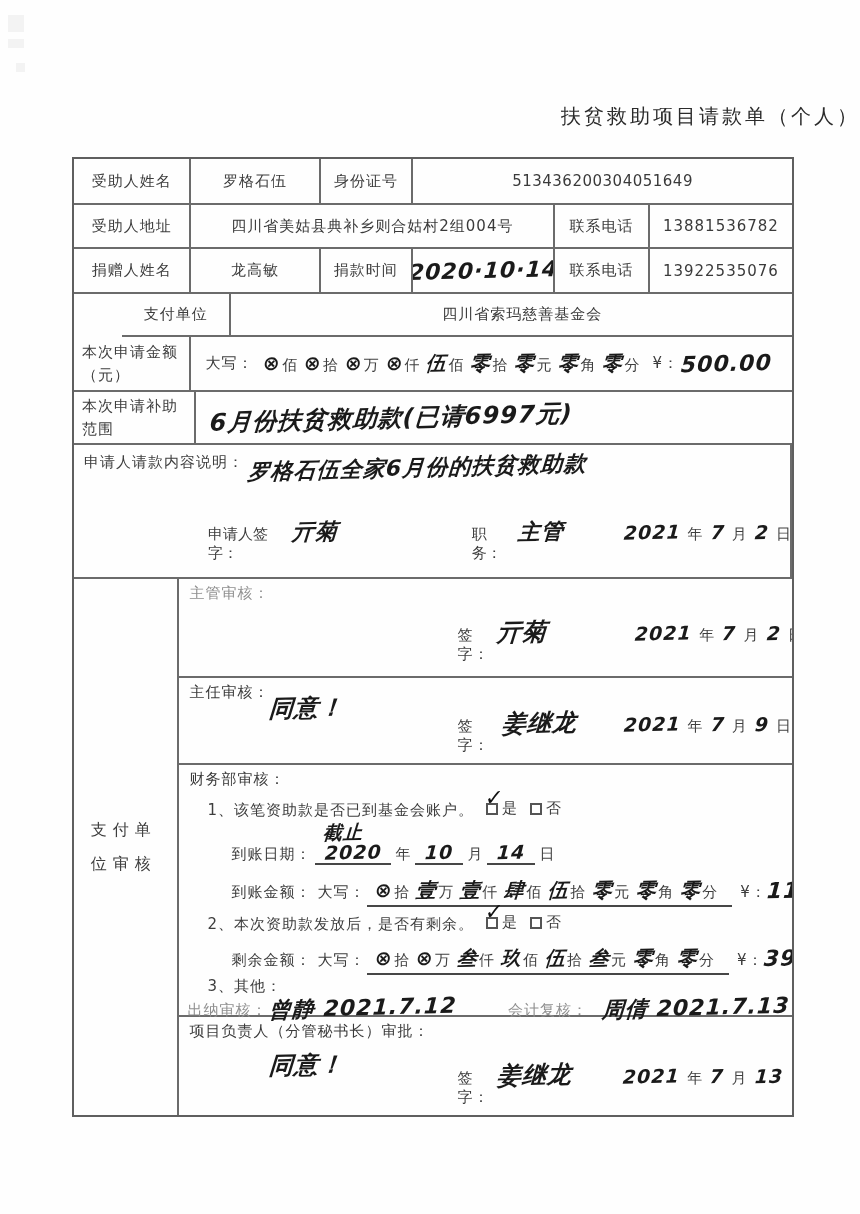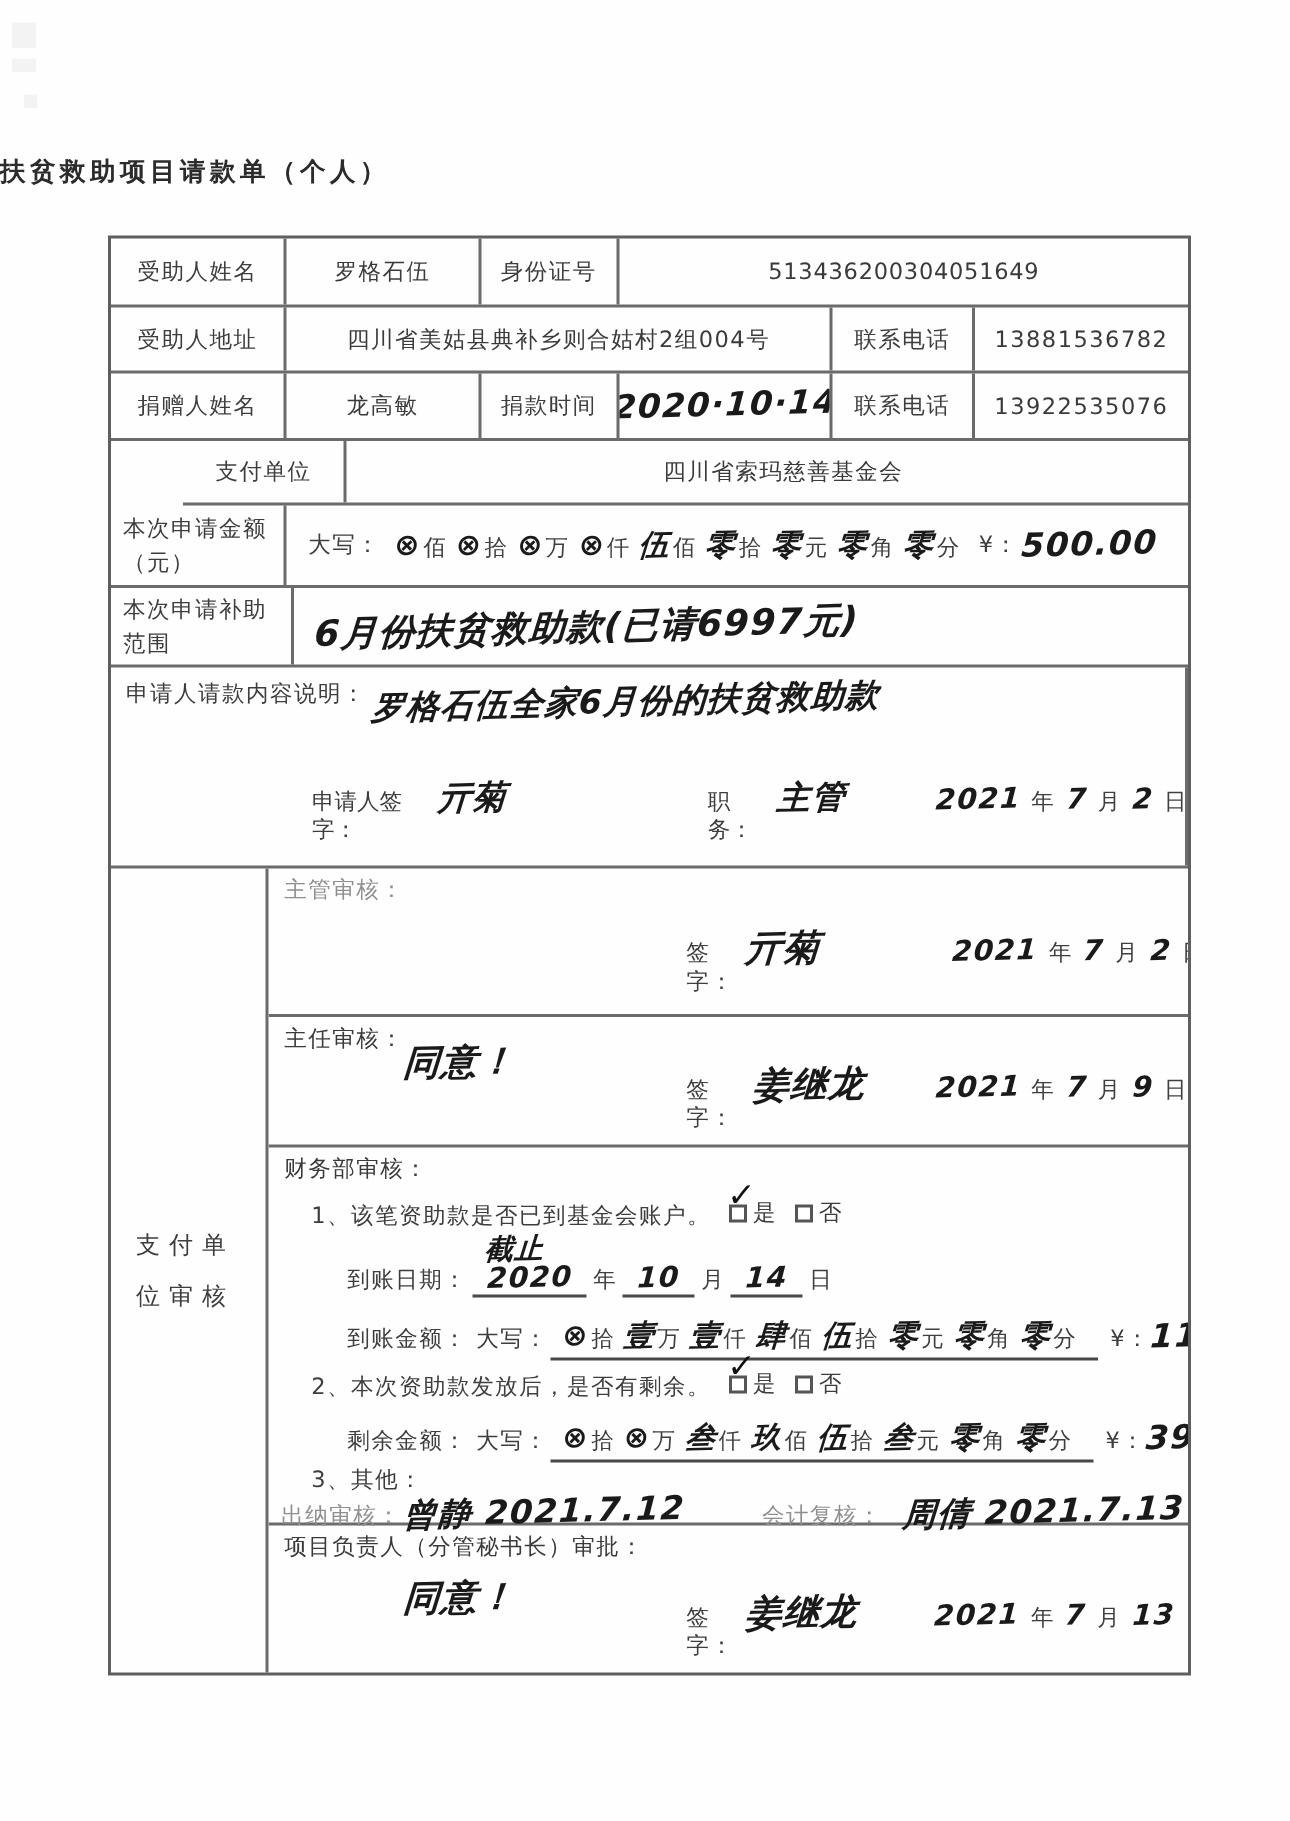--- a/index.html
+++ b/index.html
@@ -1,20 +1,20 @@
 <!DOCTYPE html>
 <html><head>
 <meta charset="utf-8">
 <style>
   html,body{margin:0;padding:0;background:#ffffff;}
   .page{position:relative;width:860px;height:1214px;background:#fefefe;overflow:hidden;
         font-family:"DejaVu Sans","Liberation Sans",sans-serif;color:#3a3a3a;}
   .artifact{position:absolute;background:#f3f3f3;}
-  .title{position:absolute;top:103px;left:0;width:100%;text-align:left;
-         font-size:17px;font-weight:700;letter-spacing:3px;color:#2b2b2b;}
+  .title{position:absolute;top:103px;left:0;width:100%;text-align:right;
+         font-size:20px;font-weight:400;letter-spacing:3px;color:#2b2b2b;}
   .tbl{position:absolute;left:72px;top:157px;width:722px;box-sizing:border-box;
        border:2px solid #5f5f5f;}
   .row{display:flex;border-bottom:2px solid #6b6b6b;box-sizing:border-box;}
   .row:last-child{border-bottom:none;}
   .cell{box-sizing:border-box;border-right:2px solid #6b6b6b;display:flex;
         align-items:center;justify-content:center;font-size:15px;letter-spacing:1px;
         overflow:hidden;}
   .cell:last-child{border-right:none;}
   .cell.left{justify-content:flex-start;text-align:left;}
   .lab{color:#3d3d3d;}

